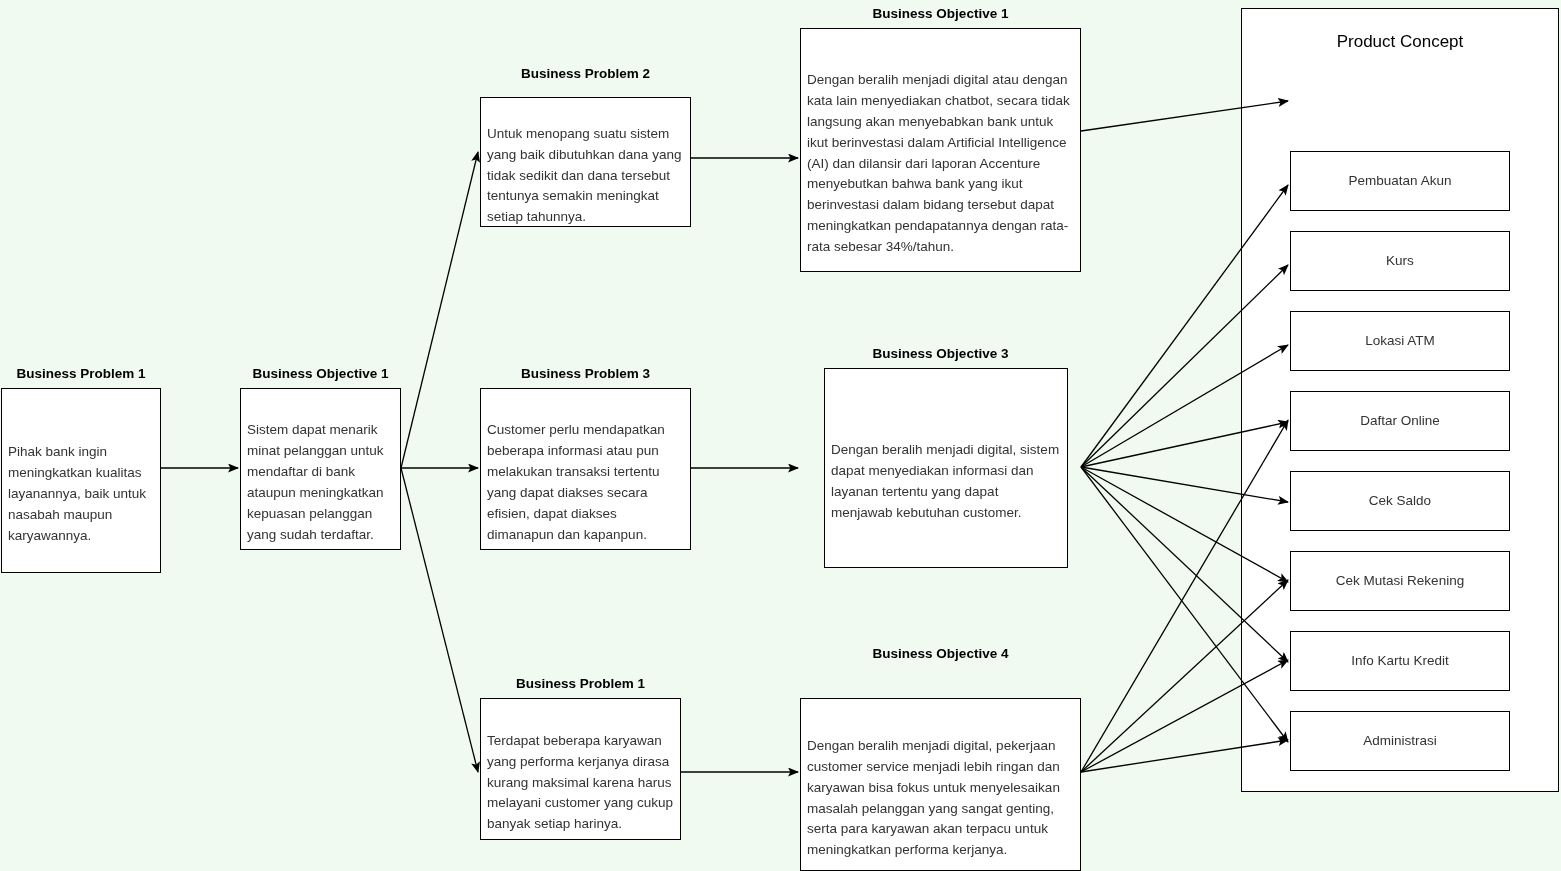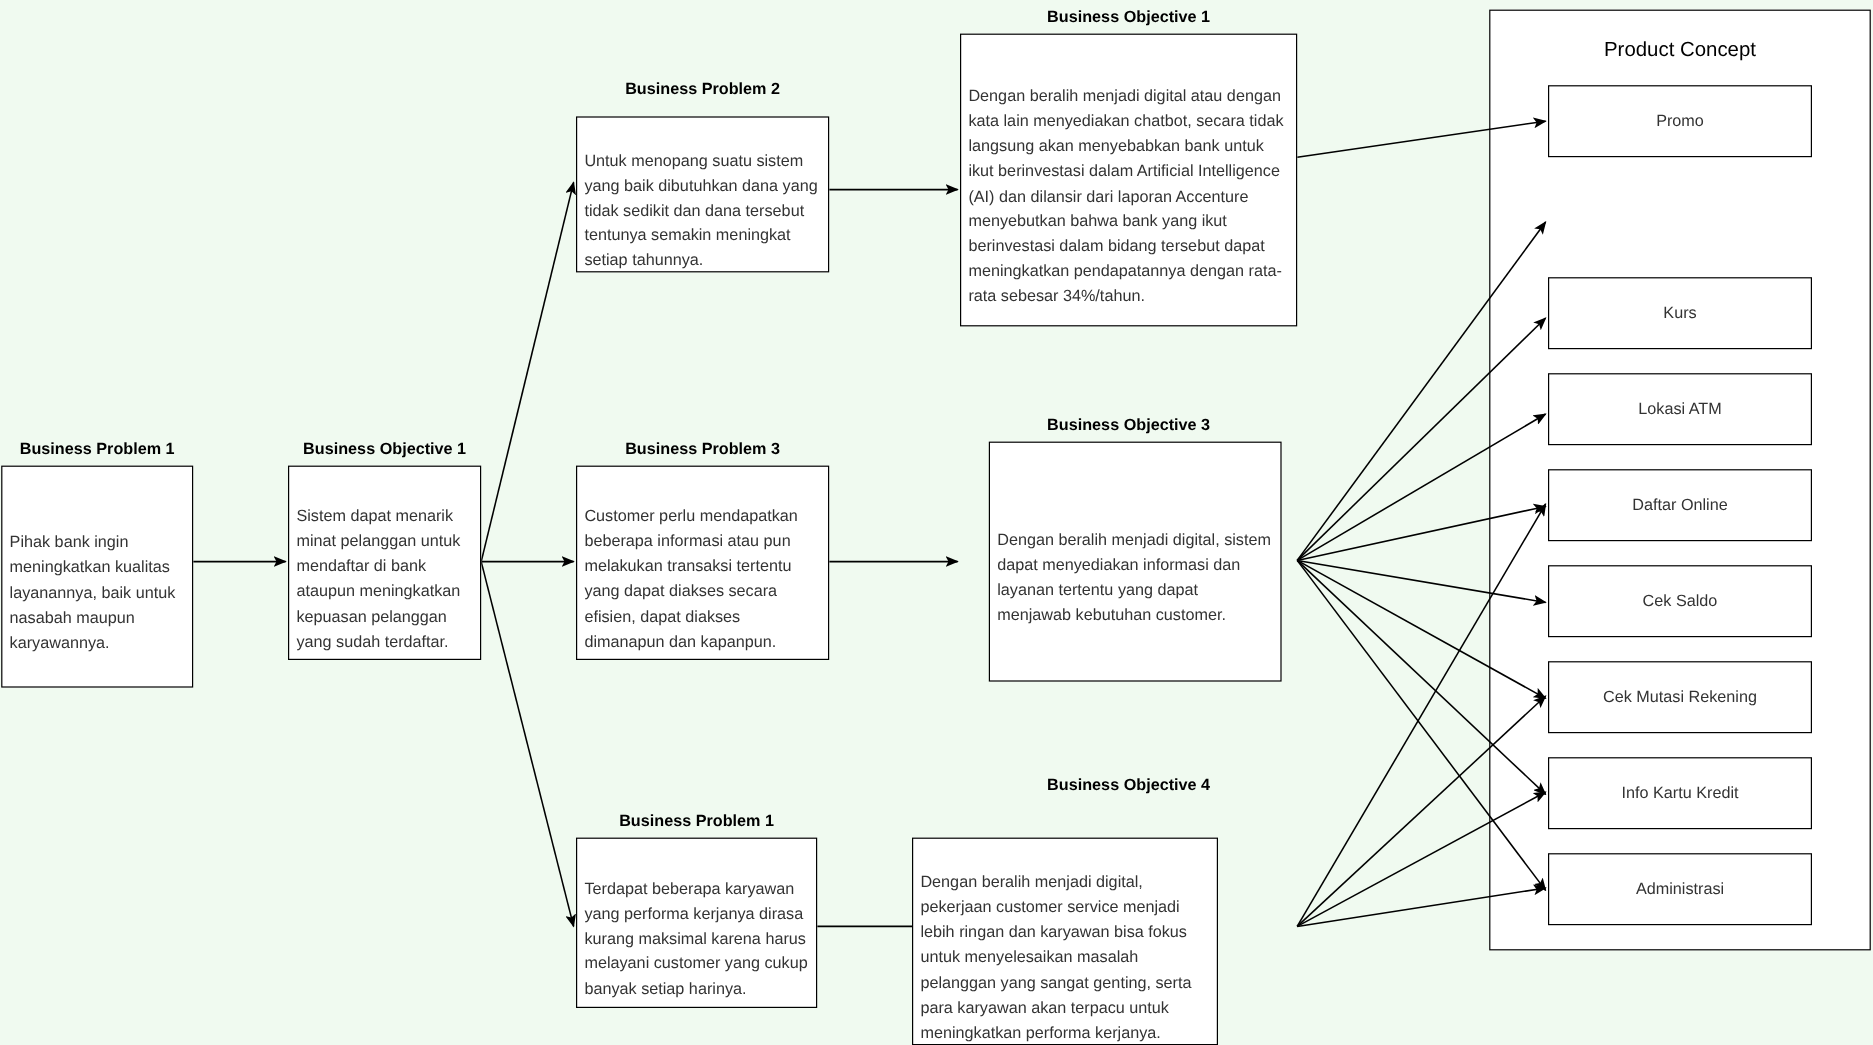--- a/index.html
+++ b/index.html
@@ -135,22 +135,22 @@
       <line x1="1081" y1="772" x2="1288" y2="420"></line>
       <line x1="1081" y1="772" x2="1288" y2="580"></line>
       <line x1="1081" y1="772" x2="1288" y2="660"></line>
       <line x1="1081" y1="772" x2="1288" y2="740"></line>
     </g>
   </svg>
 
   <div id="pc-panel"></div>
   <div id="pc-title">Product Concept</div>
 
-  <div class="pc-box" style="top:71px">
-    <span class="pc-label">Promo</span>
+  <div class="pc-box" style="top:151px">
+    <span class="pc-label">Pembuatan Akun</span>
   </div>
   <div class="pc-box" style="top:231px">
     <span class="pc-label">Kurs</span>
   </div>
   <div class="pc-box" style="top:311px">
     <span class="pc-label">Lokasi ATM</span>
   </div>
   <div class="pc-box" style="top:391px">
     <span class="pc-label">Daftar Online</span>
   </div>
@@ -196,17 +196,17 @@
   <div class="node-box" style="left:824px; top:368px; width:244px; height:200px">
     <span class="node-text">Dengan beralih menjadi digital, sistem dapat menyediakan informasi dan layanan tertentu yang dapat menjawab kebutuhan customer.</span>
   </div>
 
   <div class="node-title" style="left:480px; top:676px; width:201px">Business Problem 1</div>
   <div class="node-box" style="left:480px; top:698px; width:201px; height:142px">
     <span class="node-text">Terdapat beberapa karyawan yang performa kerjanya dirasa kurang maksimal karena harus melayani customer yang cukup banyak setiap harinya.</span>
   </div>
 
   <div class="node-title" style="left:800px; top:646px; width:281px">Business Objective 4</div>
-  <div class="node-box" style="left:760px; top:698px; width:255px; height:173px">
+  <div class="node-box" style="left:800px; top:698px; width:281px; height:173px">
     <span class="node-text">Dengan beralih menjadi digital, pekerjaan customer service menjadi lebih ringan dan karyawan bisa fokus untuk menyelesaikan masalah pelanggan yang sangat genting, serta para karyawan akan terpacu untuk meningkatkan performa kerjanya.</span>
   </div>
 
 </div>
 
 </body></html>

